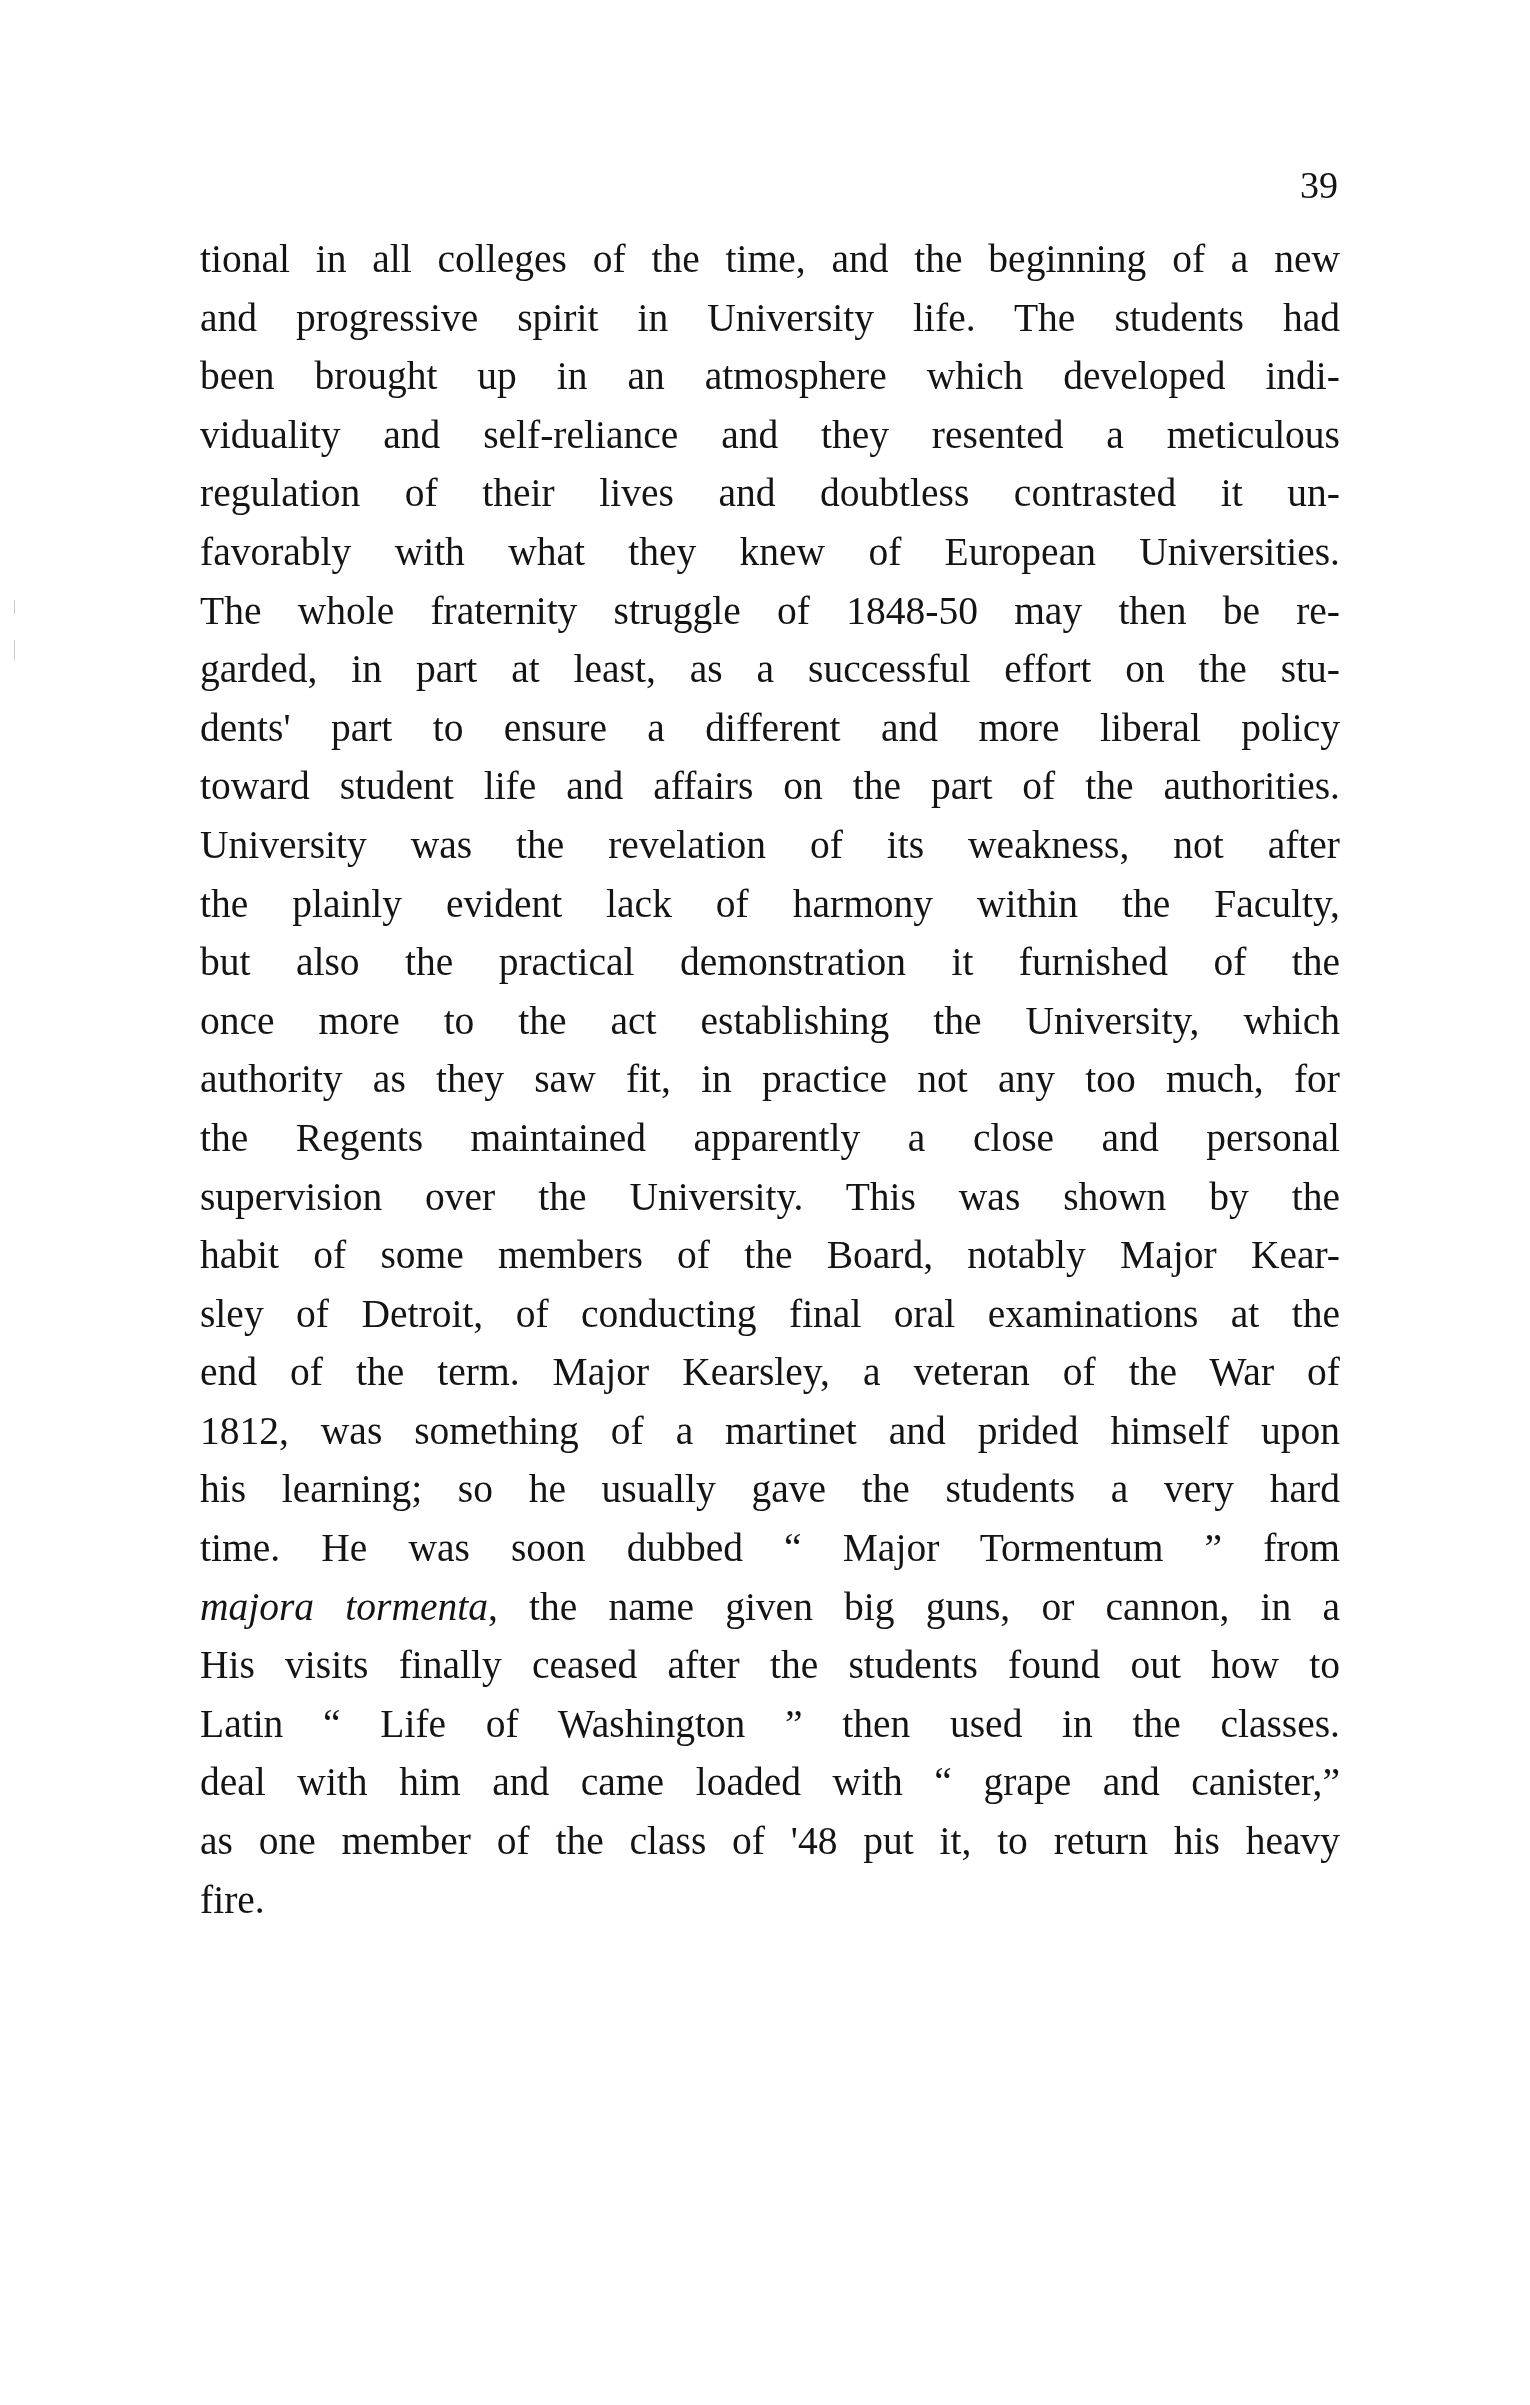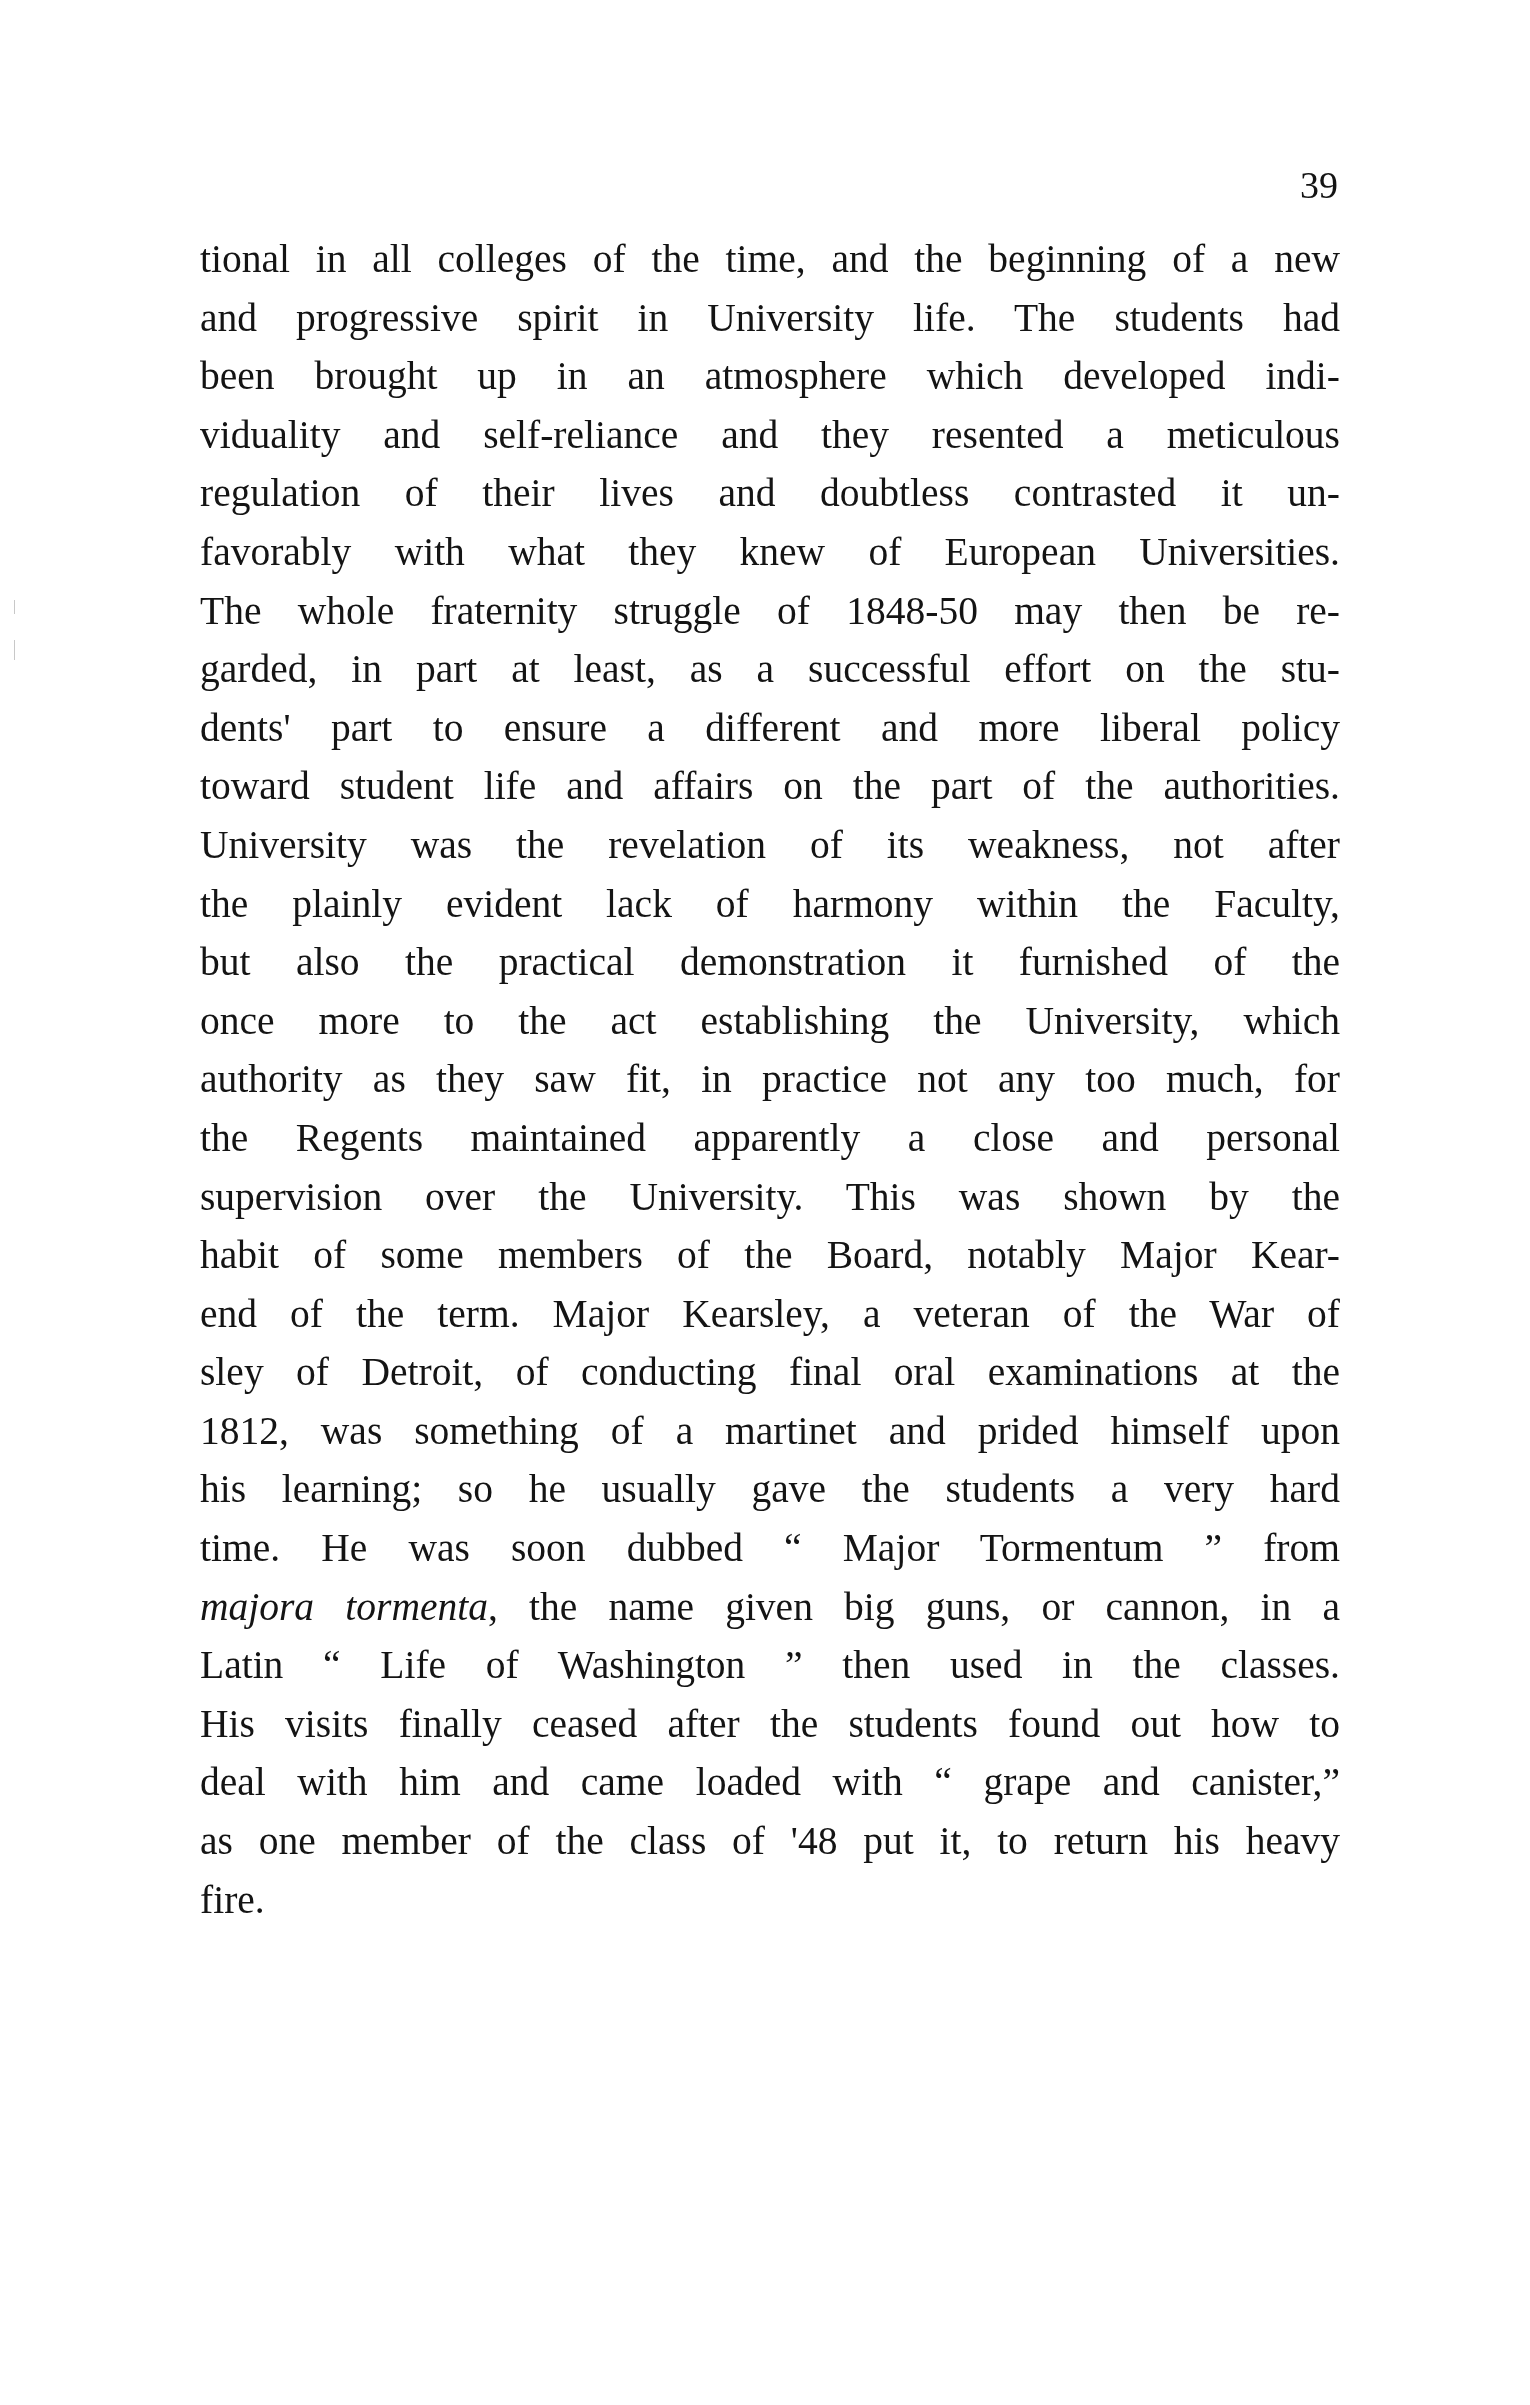--- a/index.html
+++ b/index.html
@@ -103,28 +103,28 @@
 
     <div>
       <span class="line">University was the revelation of its weakness, not after</span>
       <span class="line">the plainly evident lack of harmony within the Faculty,</span>
       <span class="line">but also the practical demonstration it furnished of the</span>
       <span class="line">once more to the act establishing the University, which</span>
       <span class="line">authority as they saw fit, in practice not any too much, for</span>
       <span class="line">the Regents maintained apparently a close and personal</span>
       <span class="line">supervision over the University.  This was shown by the</span>
       <span class="line">habit of some members of the Board, notably Major Kear-</span>
+      <span class="line">sley of Detroit, of conducting final oral examinations at the</span>
       <span class="line">end of the term.  Major Kearsley, a veteran of the War of</span>
-      <span class="line">sley of Detroit, of conducting final oral examinations at the</span>
       <span class="line">1812, was something of a martinet and prided himself upon</span>
       <span class="line">his learning; so he usually gave the students a very hard</span>
       <span class="line">time.  He was soon dubbed “ Major Tormentum ” from</span>
       <span class="line"><span class="it">majora tormenta</span><span>, the name given big guns, or cannon, in a</span></span>
+      <span class="line">His visits finally ceased after the students found out how to</span>
       <span class="line">Latin “ Life of Washington ” then used in the classes.</span>
-      <span class="line">His visits finally ceased after the students found out how to</span>
       <span class="line">deal with him and came loaded with “ grape and canister,”</span>
       <span class="line">as one member of the class of '48 put it, to return his heavy</span>
       <span class="line last">fire.</span>
     </div>
   </div>
 
   <div class="margin-mark" style="left:14px; top:600px; height:14px;"></div>
   <div class="margin-mark" style="left:14px; top:640px; height:20px;"></div>
 </div>
 

